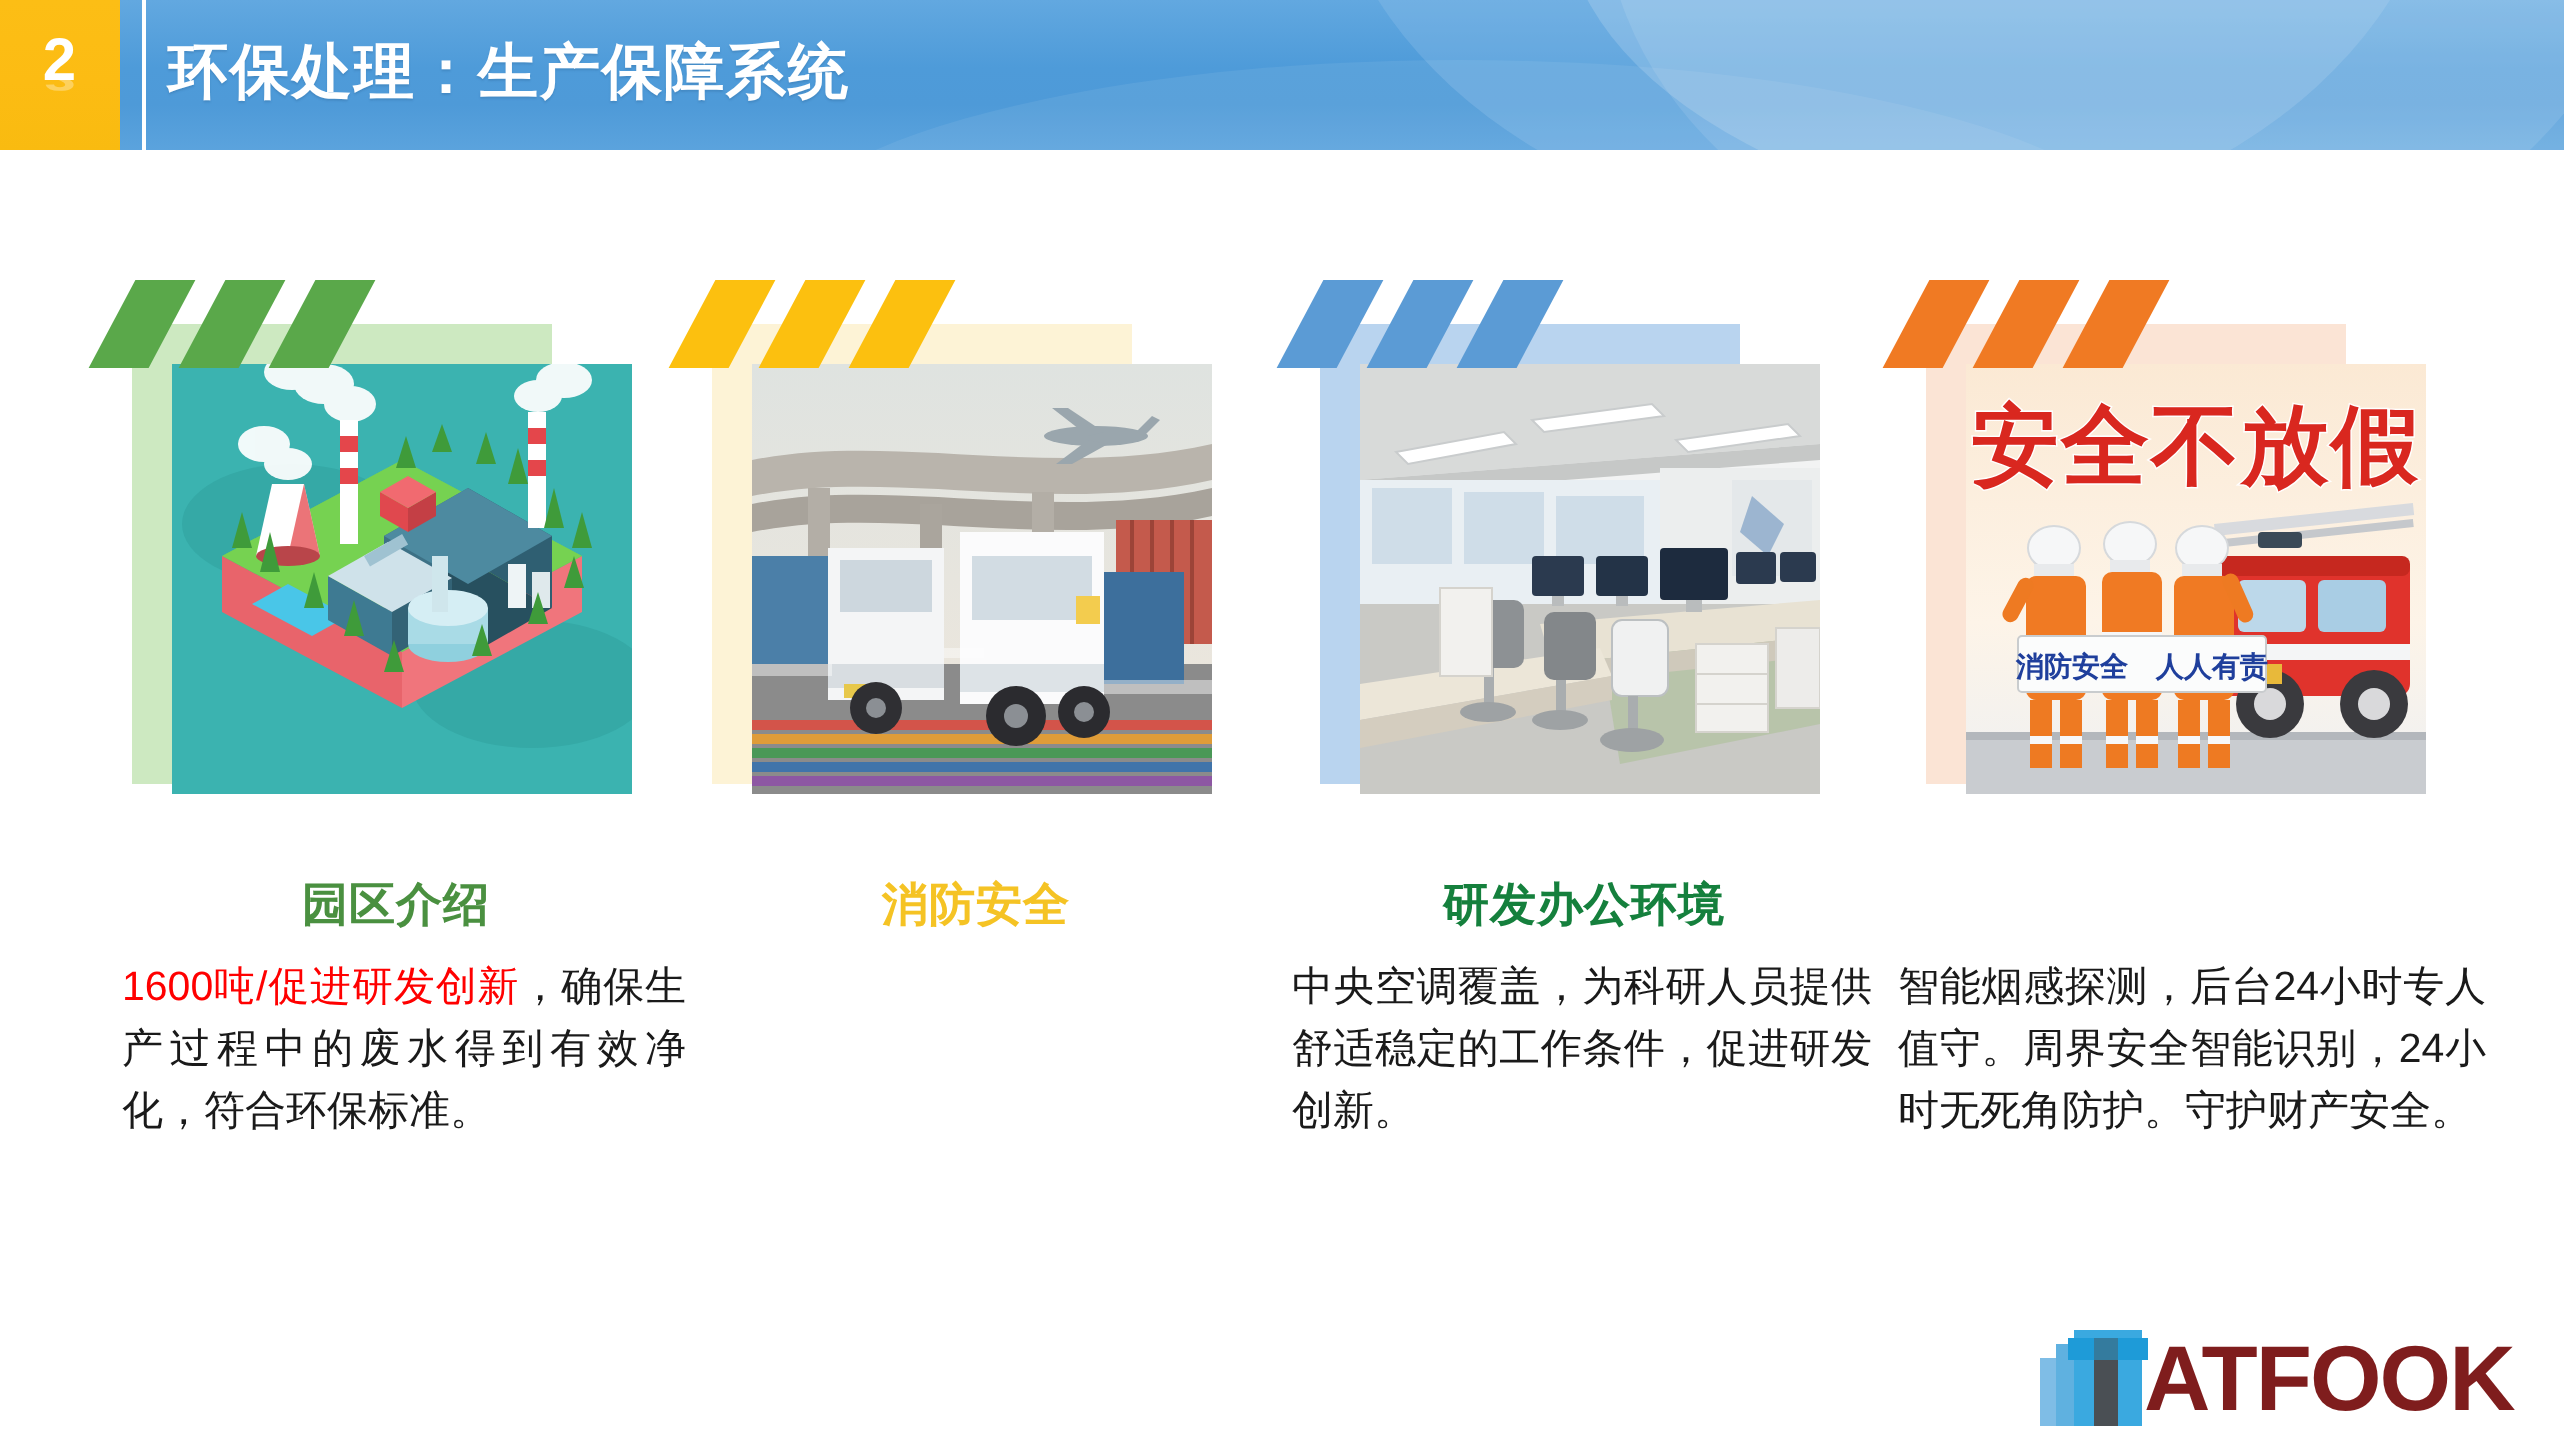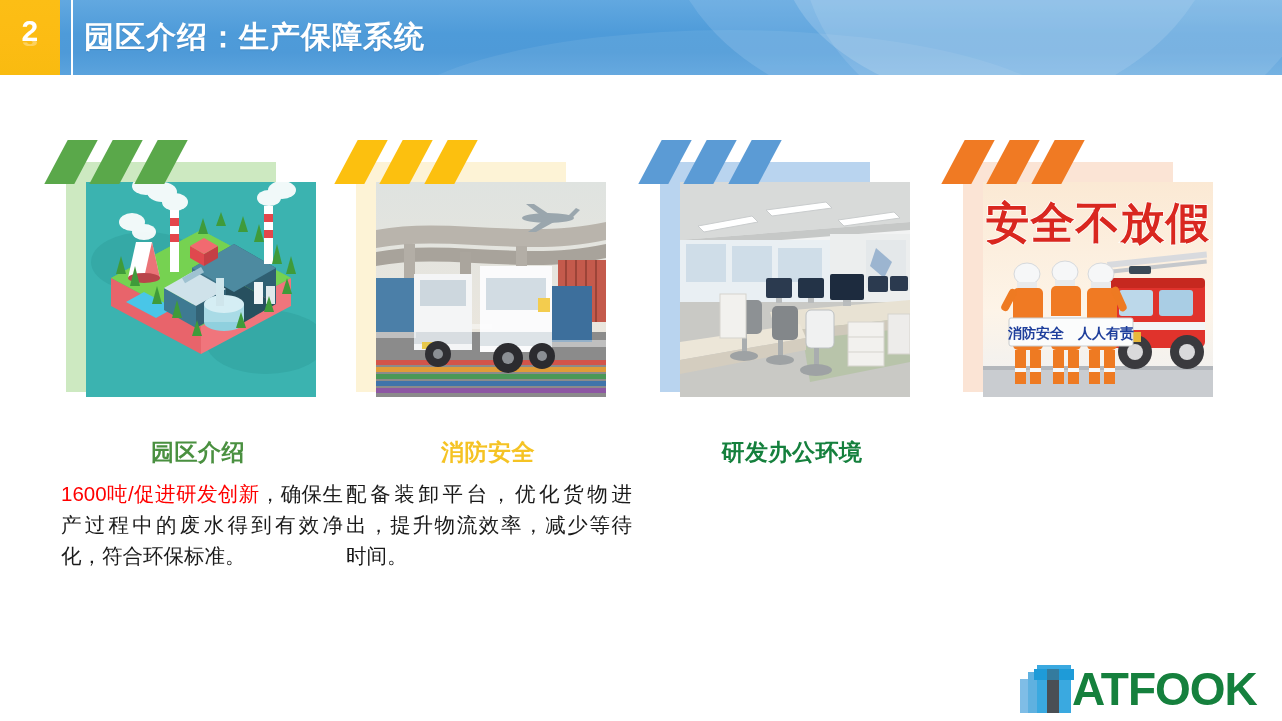--- a/index.html
+++ b/index.html
@@ -194,41 +194,41 @@
   .logo-mark {
     position: absolute;
     left: 0; top: 0;
     width: 66px; height: 48px;
   }
   .logo-text {
     position: absolute;
     left: 52px; top: -2px;
     font-size: 46px;
     font-weight: bold;
-    color: #15803d;
+    color: #7f1d1d;
     letter-spacing: -1px;
     line-height: 52px;
     white-space: nowrap;
   }
 </style>
 </head>
 <body>
 
 <div class="header">
   <div class="header-wave-c"></div>
   <div class="header-wave-a"></div>
   <div class="header-wave-b"></div>
   <div class="header-wave-d"></div>
 
   <div class="num-badge">
     <div class="num-badge-text">2</div>
     <div class="num-badge-reflect">2</div>
   </div>
   <div class="title-divider"></div>
-  <div class="header-title">园区介绍：生产保障系统</div>
+  <div class="header-title">环保处理：生产保障系统</div>
 </div>
 
 <div class="card card-1">
   <div class="backing" style="background:#cde9c1;"></div>
   <div class="stripes">
     <div class="stripe s1" style="background:#5aa84a;"></div>
     <div class="stripe s2" style="background:#5aa84a;"></div>
     <div class="stripe s3" style="background:#5aa84a;"></div>
   </div>
   <div class="photo">
@@ -388,21 +388,20 @@
       </g>
 
       <g fill="#ffffff" opacity="0.45">
         <rect x="0" y="150" width="40" height="6"></rect>
           <rect x="96" y="142" width="20" height="5"></rect>
         <rect x="176" y="158" width="54" height="7"></rect>
       </g>
     </svg>
   </div>
   <div class="card-title" style="color:#f5c324;">消防安全</div>
-  <div class="card-body"><span class="hl"></span><span>配备装卸平台，优化货物进出，提升物流效率，减少等待时间。</span></div>
 </div>
 
 <div class="card card-3">
   <div class="backing" style="background:#b9d4ef;"></div>
   <div class="stripes">
     <div class="stripe s1" style="background:#5b9bd5;"></div>
     <div class="stripe s2" style="background:#5b9bd5;"></div>
     <div class="stripe s3" style="background:#5b9bd5;"></div>
   </div>
   <div class="photo">
@@ -462,20 +461,21 @@
       <g>
         <rect x="168" y="140" width="36" height="44" fill="#f2f1ee" stroke="#d5d3cd"></rect>
         <line x1="168" y1="155" x2="204" y2="155" stroke="#d5d3cd"></line>
         <line x1="168" y1="170" x2="204" y2="170" stroke="#d5d3cd"></line>
         <rect x="208" y="132" width="22" height="40" fill="#edecea" stroke="#d5d3cd"></rect>
         <rect x="40" y="112" width="26" height="44" fill="#f2f1ee" stroke="#d5d3cd"></rect>
       </g>
     </svg>
   </div>
   <div class="card-title" style="color:#15803d;">研发办公环境</div>
+  <div class="card-body"><span class="hl"></span><span>中央空调覆盖，为科研人员提供舒适稳定的工作条件，促进研发创新。</span></div>
 </div>
 
 <div class="card card-4">
   <div class="backing" style="background:#fbe4d5;"></div>
   <div class="stripes">
     <div class="stripe s1" style="background:#f07a23;"></div>
     <div class="stripe s2" style="background:#f07a23;"></div>
     <div class="stripe s3" style="background:#f07a23;"></div>
   </div>
   <div class="photo">
@@ -542,20 +542,21 @@
         <rect x="121" y="186" width="11" height="4" fill="#f7f8f9"></rect>
 
         <rect x="22" y="106" width="8" height="24" rx="4" fill="#ee7a22" transform="rotate(28 26 118)"></rect>
         <rect x="132" y="104" width="8" height="26" rx="4" fill="#ee7a22" transform="rotate(-24 136 117)"></rect>
       </g>
 
       <rect x="26" y="136" width="124" height="28" rx="2" fill="#fbfcfc" stroke="#c9ccce"></rect>
       <text x="88" y="156" text-anchor="middle" font-family="'Liberation Sans','DejaVu Sans',sans-serif" font-size="14" font-weight="bold" fill="#1f3f9c">消防安全　人人有责</text>
     </svg>
   </div>
+  <div class="card-body"><span class="hl"></span><span>智能烟感探测，后台24小时专人值守。周界安全智能识别，24小时无死角防护。守护财产安全。</span></div>
 </div>
 
 <div class="logo">
   <div class="logo-mark">
     <svg width="66" height="48" viewBox="0 0 66 48">
       <rect x="0" y="14" width="34" height="34" fill="#7fbde6"></rect>
       <rect x="8" y="7" width="34" height="41" fill="#5fb1e0"></rect>
       <rect x="17" y="0" width="34" height="48" fill="#3aa9e0"></rect>
       <rect x="14" y="4" width="40" height="11" fill="#1a94d6"></rect>
       <rect x="27" y="4" width="12" height="44" fill="#4a4f54"></rect>

